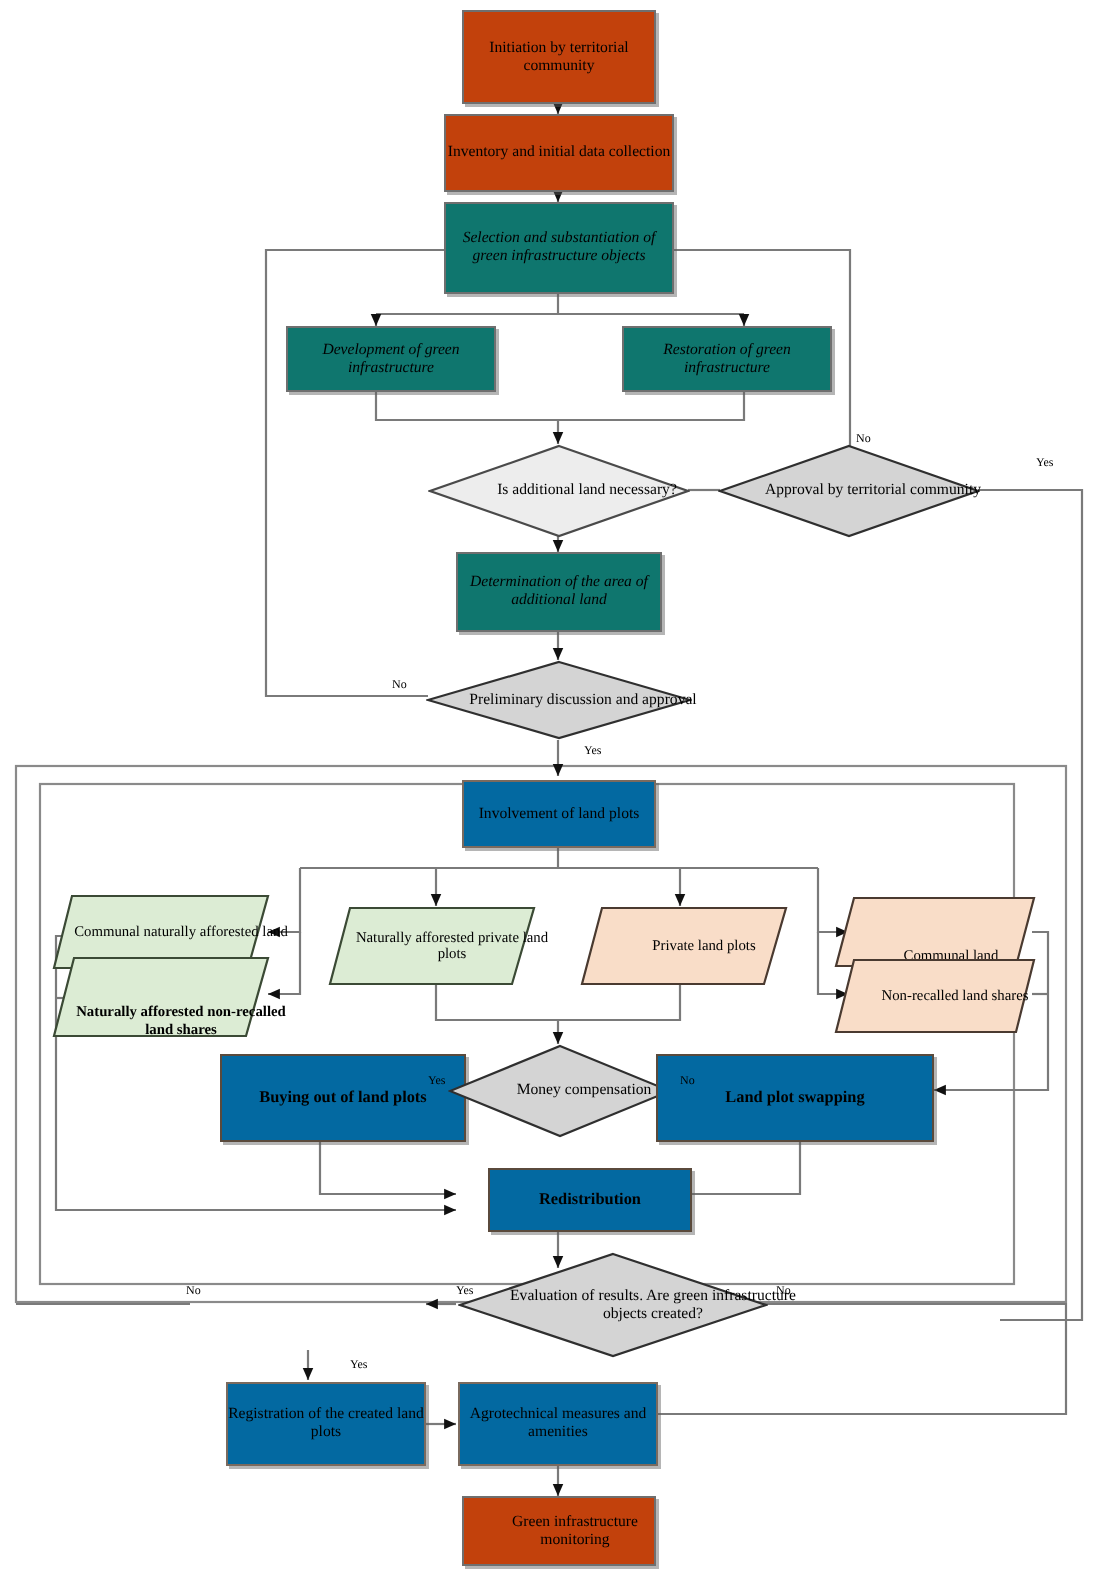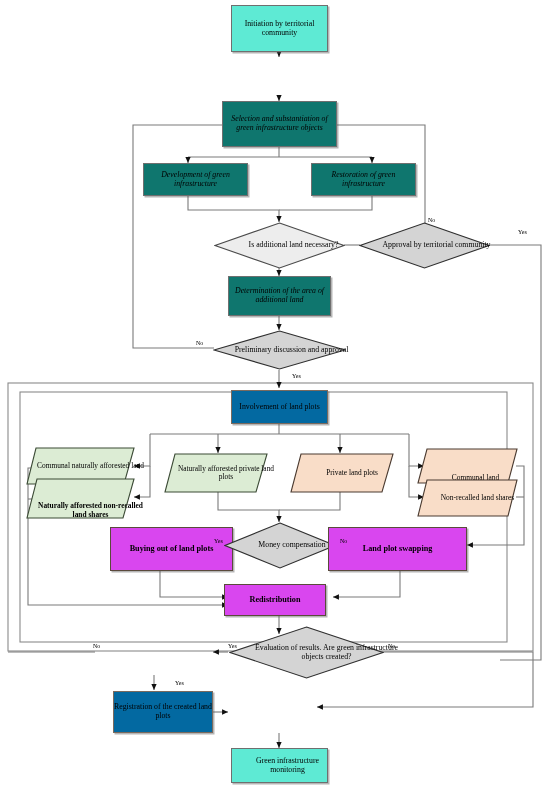--- a/index.html
+++ b/index.html
@@ -2,24 +2,24 @@
 <html><head>
 <meta charset="utf-8">
 <style>
   html,body{margin:0;padding:0;background:#ffffff;}
   body{width:550px;height:789px;font-family:"Liberation Serif",serif;}
   #stage{position:relative;width:550px;height:789px;overflow:hidden;}
   #wires{position:absolute;left:0;top:0;width:550px;height:789px;}
   .node{position:absolute;box-sizing:border-box;display:flex;align-items:center;
         justify-content:center;text-align:center;line-height:1.12;color:#000;}
   .rect{border:1.2px solid #6f6f6f;box-shadow:1.5px 1.5px 0 rgba(90,90,90,.45);}
-  .blue{background:#5eead4;}
+  .blue{background:#c2410c;}
   .grey{background:#0f766e;font-style:italic;}
   .peach{background:#0369a1;border:1.2px solid #7a6a5e;}
-  .peachdk{background:#d946ef;border:1.4px solid #5a4a3c;font-weight:bold;}
+  .peachdk{background:#0369a1;border:1.4px solid #5a4a3c;font-weight:bold;}
   .diamond-wrap{position:absolute;}
   .diamond-wrap svg{position:absolute;left:0;top:0;}
   .diamond-txt{position:absolute;left:0;top:0;width:100%;height:100%;
       display:flex;align-items:center;justify-content:center;text-align:center;
       line-height:1.12;}
   .para{position:absolute;}
   .para svg{position:absolute;left:0;top:0;}
   .para-txt{position:absolute;left:0;top:0;width:100%;height:100%;
       display:flex;align-items:center;justify-content:center;text-align:center;
       line-height:1.12;}
@@ -107,20 +107,21 @@
       <path d="M154,675 L154,690" marker-end="url(#ah)"></path>
 
       <path d="M213,712 L228,712" marker-end="url(#ah)"></path>
 
       <path d="M279,733 L279,748" marker-end="url(#ah)"></path>
     </g>
   </svg>
 
   <div class="node rect blue f75" style="left:231px;top:5px;width:97px;height:47px;">Initiation by territorial community</div>
 
+  <div class="node rect blue f75" style="left:222px;top:57px;width:115px;height:39px;">Inventory and initial data collection</div>
 
   <div class="node rect grey f75" style="left:222px;top:101px;width:115px;height:46px;">Selection and substantiation of green infrastructure objects</div>
 
   <div class="node rect grey f75" style="left:143px;top:163px;width:105px;height:33px;">Development of green infrastructure</div>
 
   <div class="node rect grey f75" style="left:311px;top:163px;width:105px;height:33px;">Restoration of green infrastructure</div>
 
   <div class="diamond-wrap" style="left:214px;top:222px;width:131px;height:47px;">
     <svg width="131" height="47" viewBox="0 0 131 47">
       <polygon points="65.5,1 130,23.5 65.5,46 1,23.5" fill="#ededed" stroke="#4a4a4a" stroke-width="1.1"></polygon>
@@ -192,32 +193,33 @@
 
   <div class="diamond-wrap" style="left:224px;top:522px;width:112px;height:47px;">
     <svg width="112" height="47" viewBox="0 0 112 47">
       <polygon points="56,1 111,23.5 56,46 1,23.5" fill="#d4d4d4" stroke="#2f2f2f" stroke-width="1.1"></polygon>
     </svg>
     <div class="diamond-txt f75" style="padding:0 12px;">Money compensation</div>
   </div>
 
   <div class="node rect peachdk f8" style="left:328px;top:527px;width:139px;height:44px;">Land plot swapping</div>
 
-  <div class="node rect peachdk f8" style="left:224px;top:584px;width:102px;height:32px;text-align:center;">Redistribution</div>
+  <div class="node rect peachdk f8" style="left:244px;top:584px;width:102px;height:32px;text-align:center;">Redistribution</div>
 
 
   <div class="diamond-wrap" style="left:229px;top:626px;width:155px;height:53px;">
     <svg width="155" height="53" viewBox="0 0 155 53">
       <polygon points="77.5,1 154,26.5 77.5,52 1,26.5" fill="#d4d4d4" stroke="#2f2f2f" stroke-width="1.1"></polygon>
     </svg>
     <div class="diamond-txt f75" style="padding:0 20px;">Evaluation of results. Are green infrastructure objects created?</div>
   </div>
 
   <div class="node rect peach f75" style="left:113px;top:691px;width:100px;height:42px;">Registration of the created land plots</div>
 
+  <div class="node rect peach f75" style="left:229px;top:691px;width:100px;height:42px;">Agrotechnical measures and amenities</div>
 
   <div class="node rect blue f75" style="left:231px;top:748px;width:97px;height:35px;padding-left:16px;">Green infrastructure monitoring</div>
 
   <div class="lbl" style="left:428px;top:217px;">No</div>
   <div class="lbl" style="left:518px;top:229px;">Yes</div>
   <div class="lbl" style="left:196px;top:340px;">No</div>
   <div class="lbl" style="left:292px;top:373px;">Yes</div>
   <div class="lbl" style="left:214px;top:538px;">Yes</div>
   <div class="lbl" style="left:340px;top:538px;">No</div>
   <div class="lbl" style="left:93px;top:643px;">No</div>

